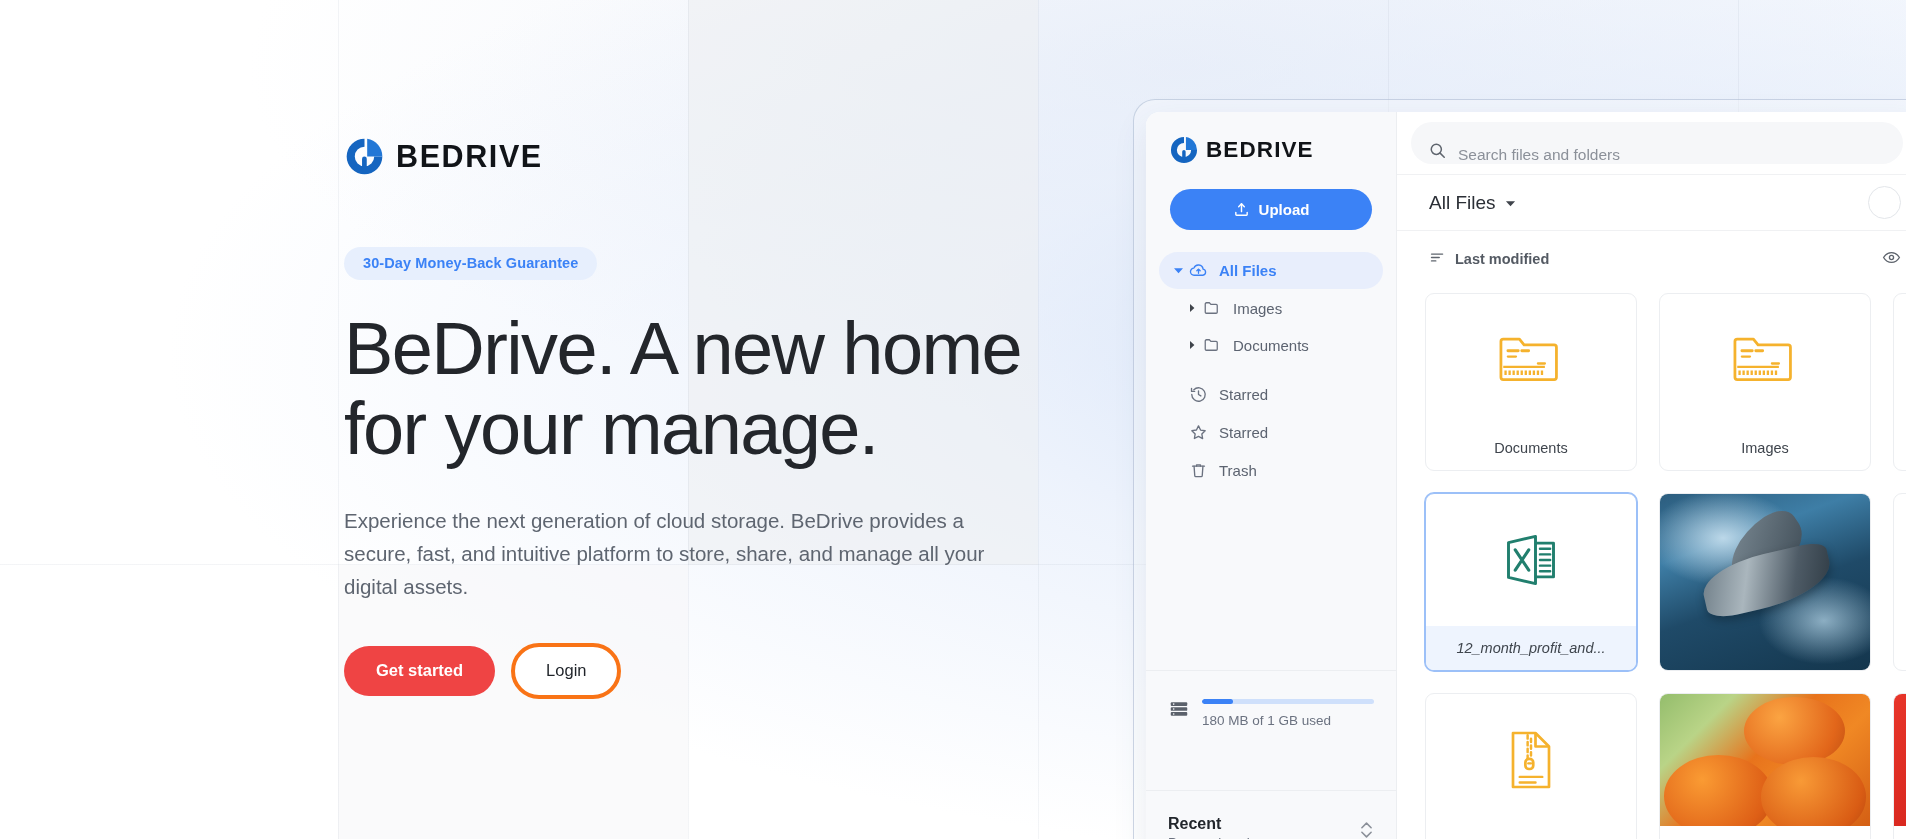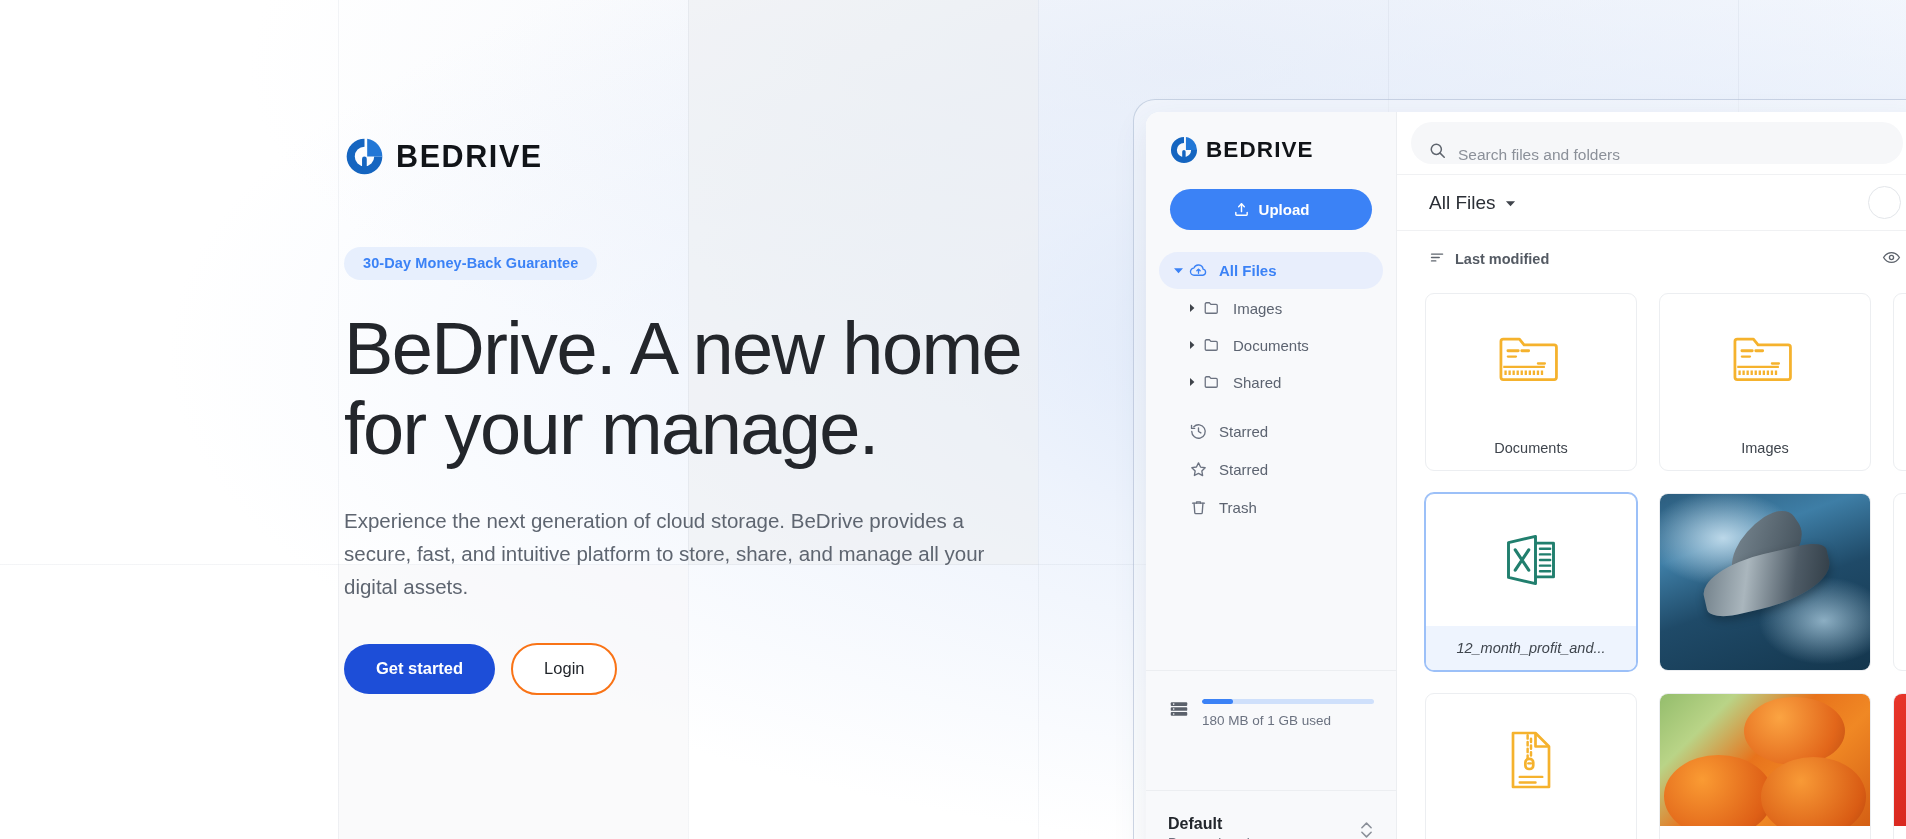--- a/index.html
+++ b/index.html
@@ -103,28 +103,28 @@
   .cta-row { display: flex; align-items: center; gap: 16px; }
   .btn {
     border: none;
     cursor: pointer;
     font-family: inherit;
     border-radius: 999px;
     font-size: 16.5px;
     font-weight: 700;
   }
   .btn-primary {
-    background: #1d4ed8;
+    background: #ef4444;
     color: #ffffff;
     padding: 15px 32px 16px;
   }
   .btn-secondary {
     background: #ffffff;
     color: #1f2329;
-    border: 2px solid #f97316;
+    border: 4px solid #f97316;
     padding: 14px 31px 15px;
     font-weight: 400;
   }
 
   
   .app-frame {
     position: absolute;
     left: 1133px; top: 99px;
     width: 790px; height: 780px;
     border-radius: 22px 0 0 0;
@@ -451,33 +451,20 @@
                 </svg>
             </span>
             <span class="nav-ico">
               <svg width="18" height="18" viewBox="0 0 24 24" fill="none" stroke="#6b7280" stroke-width="1.7" stroke-linejoin="round">
                 <path d="M3 6.5A1.5 1.5 0 0 1 4.5 5h4l2 2.2h7A1.5 1.5 0 0 1 19 8.7v8.8A1.5 1.5 0 0 1 17.5 19h-13A1.5 1.5 0 0 1 3 17.5z"></path>
               </svg>
             </span>
             <span class="nav-label">Documents</span>
           </div>
 
-          <div class="nav-item">
-            <span class="nav-caret">
-              <svg width="8" height="8" viewBox="0 0 10 10">
-                  <path d="M2.5 0v10L8 5z" fill="#3f444b"></path>
-                </svg>
-            </span>
-            <span class="nav-ico">
-              <svg width="18" height="18" viewBox="0 0 24 24" fill="none" stroke="#6b7280" stroke-width="1.7" stroke-linejoin="round">
-                <path d="M3 6.5A1.5 1.5 0 0 1 4.5 5h4l2 2.2h7A1.5 1.5 0 0 1 19 8.7v8.8A1.5 1.5 0 0 1 17.5 19h-13A1.5 1.5 0 0 1 3 17.5z"></path>
-              </svg>
-            </span>
-            <span class="nav-label">Shared</span>
-          </div>
         </div>
 
         <div class="nav-spacer"></div>
 
 
         <div class="nav-item">
           <span class="nav-caret"></span>
           <span class="nav-ico">
             <svg width="19" height="19" viewBox="0 0 24 24" fill="none" stroke="#6b7280" stroke-width="1.7" stroke-linecap="round" stroke-linejoin="round">
               <path d="M3.5 12a8.5 8.5 0 1 0 2.6-6.1"></path>
@@ -525,21 +512,21 @@
         <div class="storage-body">
           <div class="bar">
             <div class="bar-fill" id="storage-fill" style="width: 18%;"></div>
           </div>
           <div class="storage-text">180 MB of 1 GB used</div>
         </div>
       </div>
 
       <div class="workspace">
         <div>
-          <div class="ws-name">Default</div>
+          <div class="ws-name">Recent</div>
           <div class="ws-sub">Personal workspace</div>
         </div>
         <span>
           <svg width="15" height="24" viewBox="0 0 16 26" fill="none" stroke="#8b9099" stroke-width="1.7" stroke-linecap="round" stroke-linejoin="round">
             <path d="M3 10.5L8 5.5l5 5"></path>
               <path d="M3 15.5L8 20.5l5-5"></path>
           </svg>
         </span>
       </div>
     </aside>

